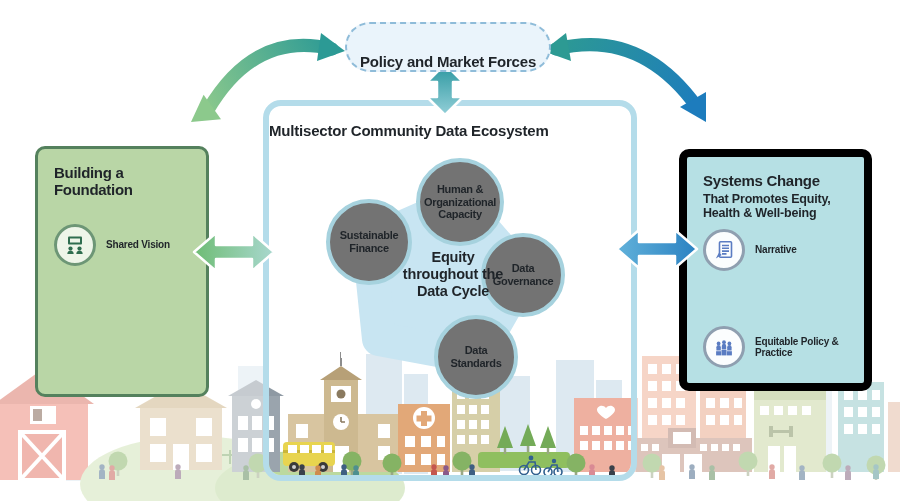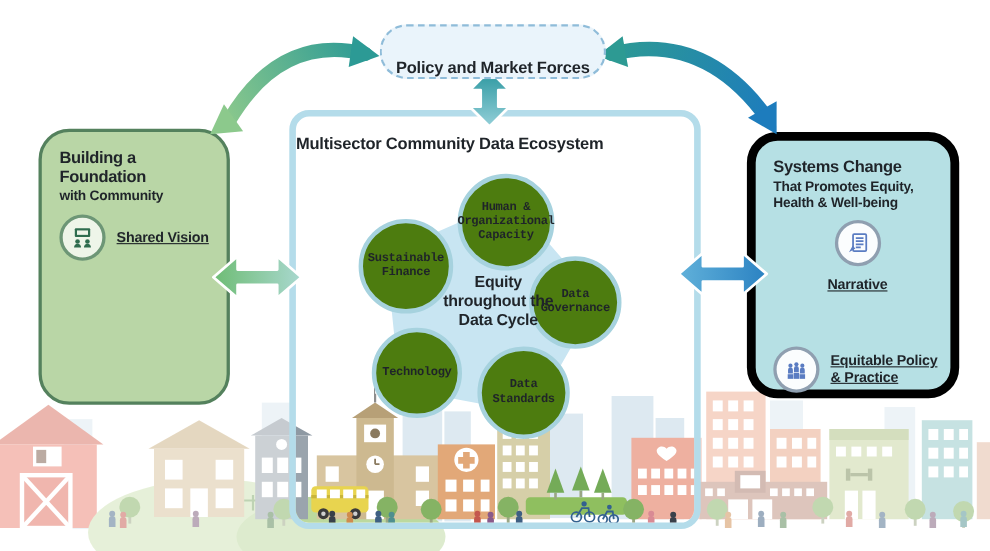--- a/index.html
+++ b/index.html
@@ -7,38 +7,38 @@
          font-family:"Liberation Sans",sans-serif;color:#1f2429;}
   
   .city-outer{position:absolute;left:0;top:346px;width:900px;height:155px;opacity:.5;z-index:1;}
   .city-inner{position:absolute;left:-269px;top:240px;width:900px;height:155px;z-index:1;}
   
   .pill{position:absolute;left:345px;top:22px;width:206px;height:50px;z-index:6;
         background:#eaf4fb;border:2px dashed #8fbcd9;border-radius:26px;
         display:flex;align-items:flex-end;justify-content:center;box-sizing:border-box;}
   .pill span{font-weight:700;font-size:15px;letter-spacing:-.2px;}
   
-  .sidebox{position:absolute;z-index:3;border-radius:28px;box-sizing:border-box;padding:16px 14px 0 16px;}
+  .sidebox{position:absolute;z-index:3;border-radius:10px;box-sizing:border-box;padding:16px 14px 0 16px;margin-top:29px;}
   .box-green{left:35px;top:117px;width:174px;height:251px;background:#b9d6a6;border:3px solid #54815d;}
   .box-blue{left:679px;top:120px;width:193px;height:242px;background:#b6e0e4;border:8px solid #000000;}
   .sb-title{font-weight:700;font-size:15px;letter-spacing:-.3px;line-height:1.1;}
   .sb-sub{font-weight:700;font-size:12.5px;letter-spacing:-.2px;line-height:1.15;margin-top:2px;}
   .sb-item{position:absolute;left:16px;right:8px;display:flex;align-items:center;gap:10px;}
   .icon-circle{flex:0 0 auto;width:42px;height:42px;border-radius:50%;display:flex;align-items:center;justify-content:center;box-sizing:border-box;}
   .box-green .icon-circle{background:#eef5e9;border:3px solid #6d9676;color:#2f6d4f;}
   .box-blue .icon-circle{background:#fbfdfe;border:3px solid #8f9fb0;color:#5a7cc2;}
-  .sb-item .lbl{font-weight:700;font-size:13px;letter-spacing:-.2px;line-height:1.15;text-decoration:underline;}
+  .sb-item .lbl{font-weight:700;font-size:10px;letter-spacing:-.2px;line-height:1.15;}
   
   .center-box{position:absolute;left:263px;top:100px;width:374px;height:381px;z-index:2;
               background:#fff;border:6px solid #b4dcea;border-radius:18px;box-sizing:border-box;overflow:hidden;}
   .cb-title{position:absolute;left:0;right:0;top:16px;z-index:3;
             font-weight:700;font-size:15px;letter-spacing:-.2px;}
   .blob{position:absolute;left:0;top:0;width:362px;height:369px;z-index:2;}
-  .node{position:absolute;z-index:3;background:#4d7c0f;border:4px solid #a6d2de;border-radius:50%;
-        display:flex;align-items:center;justify-content:center;text-align:center;box-sizing:border-box;font-family:Liberation Mono, monospace;}
+  .node{position:absolute;z-index:3;background:#737373;border:4px solid #a6d2de;border-radius:50%;
+        display:flex;align-items:center;justify-content:center;text-align:center;box-sizing:border-box;}
   .node span{font-weight:700;font-size:11px;letter-spacing:-.3px;line-height:1.18;}
   .equity{position:absolute;left:129px;top:143px;width:110px;z-index:3;text-align:center;
           font-weight:700;font-size:14.5px;letter-spacing:-.2px;line-height:1.17;}
   .n-hoc{left:147px;top:52px;width:88px;height:88px;}
   .n-sf{left:57px;top:93px;width:86px;height:86px;}
   .n-dg{left:212px;top:127px;width:84px;height:84px;}
   .n-tech{left:69px;top:192px;width:82px;height:82px;}
   .n-ds{left:165px;top:209px;width:84px;height:84px;}
   
   .arrows{position:absolute;left:0;top:0;width:900px;height:501px;z-index:5;pointer-events:none;}
@@ -336,61 +336,57 @@
     <div class="cb-title">Multisector Community Data Ecosystem</div>
     <div class="node n-hoc">
         <span>Human &amp; Organizational Capacity</span>
       </div>
     <div class="node n-sf">
         <span>Sustainable Finance</span>
       </div>
     <div class="node n-dg">
         <span>Data Governance</span>
       </div>
-    <div class="node n-tech">
-        <span>Technology</span>
-      </div>
     <div class="node n-ds">
         <span>Data Standards</span>
       </div>
     <div class="equity">Equity throughout the Data Cycle</div>
   </div>
 
   <div class="sidebox box-green">
     <div class="sb-title">Building a Foundation</div>
-    <div class="sb-sub">with Community</div>
     <div class="sb-item" style="top:75px;">
       <span class="icon-circle">
         <svg class="icon-svg" width="24" height="24" viewBox="0 0 24 24" fill="currentColor">
           <rect x="5" y="3.5" width="14" height="8" rx="1"></rect>
             <rect x="7" y="5.5" width="10" height="4" fill="#eef5e9"></rect>
           <circle cx="7.5" cy="15.5" r="2.1"></circle>
             <path d="M4.3 21 c0-2.2 1.4-3.4 3.2-3.4 s3.2 1.2 3.2 3.4 z"></path>
           <circle cx="16.5" cy="15.5" r="2.1"></circle>
             <path d="M13.3 21 c0-2.2 1.4-3.4 3.2-3.4 s3.2 1.2 3.2 3.4 z"></path>
         </svg>
         </span>
       <span class="lbl">Shared Vision</span>
     </div>
   </div>
 
   <div class="sidebox box-blue">
     <div class="sb-title">Systems Change</div>
     <div class="sb-sub" style="width:150px;">That Promotes Equity, Health &amp; Well-being</div>
-    <div class="sb-item" style="top:72px;flex-direction:column;">
+    <div class="sb-item" style="top:72px;">
       <span class="icon-circle">
         <svg class="icon-svg" width="24" height="24" viewBox="0 0 24 24" fill="none" stroke="currentColor" stroke-width="1.6">
           <rect x="7.5" y="3.8" width="12" height="15.4" rx="1"></rect>
           <path d="M10 7.5 h7 M10 10.3 h7 M10 13.1 h7 M10 15.9 h4.5"></path>
           <path d="M3.8 20.4 l3.3-6 2.6 2.6 -5.9 3.4 z" fill="currentColor" stroke="none"></path>
         </svg>
         </span>
       <span class="lbl">Narrative</span>
     </div>
-    <div class="sb-item" style="top:187px;">
+    <div class="sb-item" style="top:169px;">
       <span class="icon-circle">
         <svg class="icon-svg" width="24" height="24" viewBox="0 0 24 24" fill="currentColor">
           <circle cx="6.6" cy="8.4" r="1.9"></circle>
             <path d="M4.4 15.6 v-3.4 a2.2 2.2 0 0 1 4.4 0 v3.4 z"></path>
           <rect x="4.1" y="16.2" width="5" height="4.2"></rect>
           <circle cx="12" cy="7.2" r="1.9"></circle>
             <path d="M9.8 14.4 v-3.4 a2.2 2.2 0 0 1 4.4 0 v3.4 z"></path>
           <rect x="9.5" y="15" width="5" height="5.4"></rect>
           <circle cx="17.4" cy="8.4" r="1.9"></circle>
             <path d="M15.2 15.6 v-3.4 a2.2 2.2 0 0 1 4.4 0 v3.4 z"></path>

